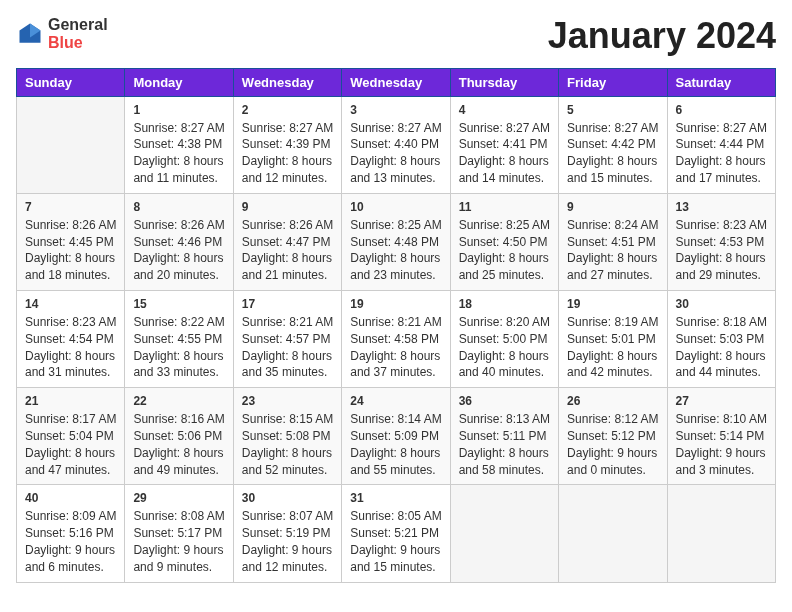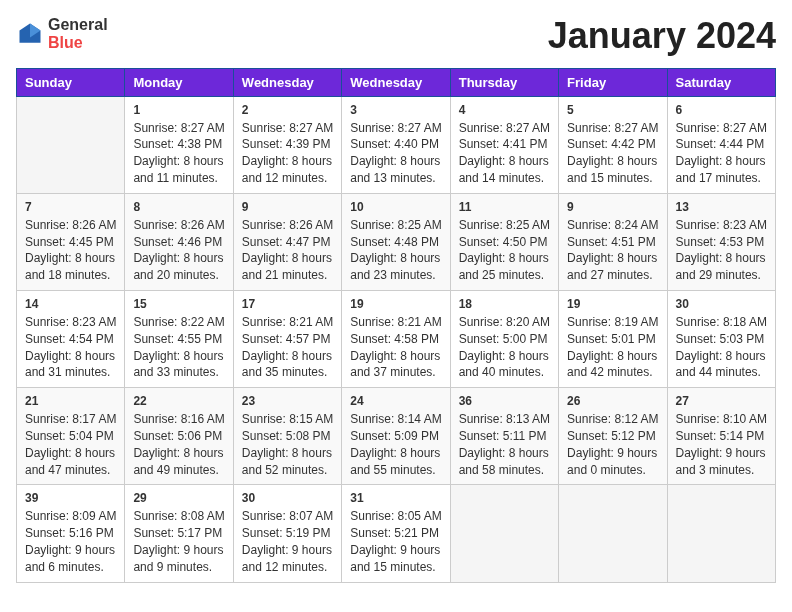--- a/index.html
+++ b/index.html
@@ -226,21 +226,21 @@
           <span class="day-number">26</span>
           <div class="day-info">Sunrise: 8:12 AM<br>Sunset: 5:12 PM<br>Daylight: 9 hours and 0 minutes.</div>
         </td>
         <td>
           <span class="day-number">27</span>
           <div class="day-info">Sunrise: 8:10 AM<br>Sunset: 5:14 PM<br>Daylight: 9 hours and 3 minutes.</div>
         </td>
       </tr>
       <tr>
         <td>
-          <span class="day-number">39</span>
+          <span class="day-number">40</span>
           <div class="day-info">Sunrise: 8:09 AM<br>Sunset: 5:16 PM<br>Daylight: 9 hours and 6 minutes.</div>
         </td>
         <td>
           <span class="day-number">29</span>
           <div class="day-info">Sunrise: 8:08 AM<br>Sunset: 5:17 PM<br>Daylight: 9 hours and 9 minutes.</div>
         </td>
         <td>
           <span class="day-number">30</span>
           <div class="day-info">Sunrise: 8:07 AM<br>Sunset: 5:19 PM<br>Daylight: 9 hours and 12 minutes.</div>
         </td>

